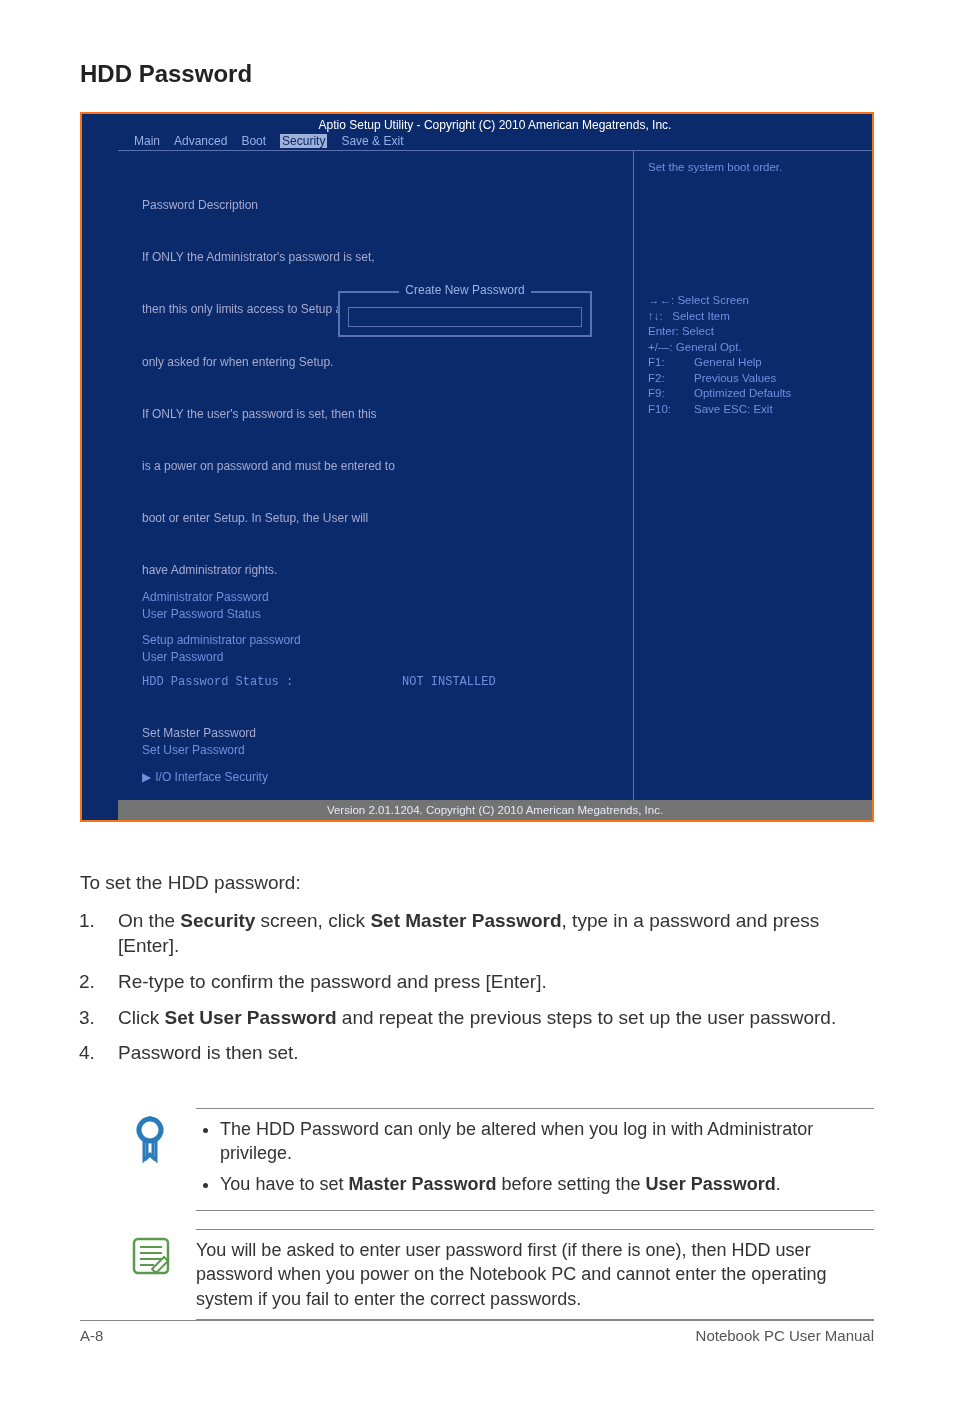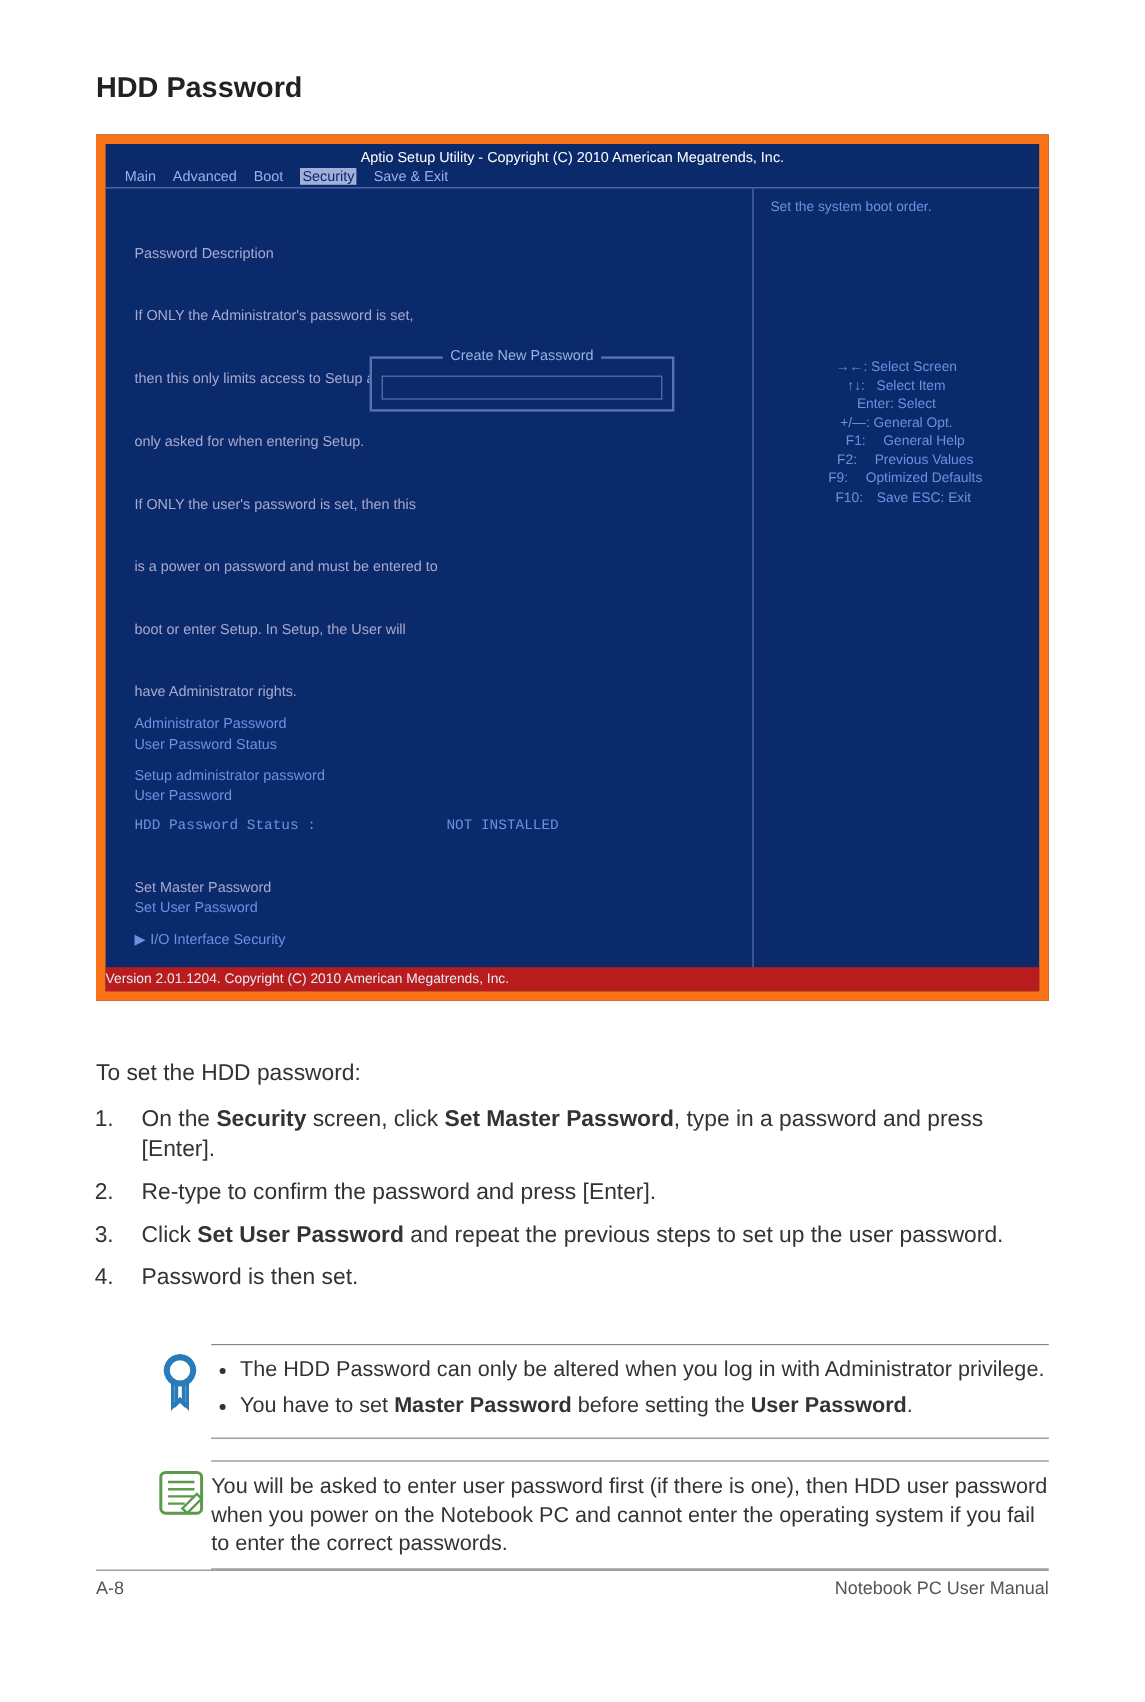--- a/index.html
+++ b/index.html
@@ -18,28 +18,29 @@
     box-sizing: border-box;
   }
   h2.section {
     font-size: 24px;
     font-weight: bold;
     margin: 0 0 24px 0;
     color: #222;
   }
   
   .bios {
-    border: 8px solid #f97316;
+    border: 2px solid #f97316;
     background: #0b2a6b;
     color: #c0cbe8;
     font-family: Verdana, Geneva, sans-serif;
     font-size: 12px;
     width: 100%;
     box-sizing: border-box;
     margin-bottom: 50px;
+    padding-left: 36px;
   }
   .bios-header {
     text-align: center;
     padding: 4px 0 0 0;
     color: #fff;
     font-size: 12px;
   }
   .bios-tabs {
     display: flex;
     gap: 14px;
@@ -92,25 +93,26 @@
     padding: 0 6px;
   }
   .bios-popup .popup-inner {
     border: 1px solid #5a72b0;
     margin: 0 8px 8px 8px;
     height: 18px;
   }
   .status-row { display: flex; font-family: Liberation Mono, monospace; }
   .status-row .label { width: 260px; }
   .help-list { margin-top: 120px; }
-  .help-list div { line-height: 1.35; text-align: center; }
+  .help-list div { line-height: 1.35; }
   .help-list .key { display: inline-block; width: 46px; }
   .bios-footer {
-    background: #b91c1c;
+    background: #737373;
     color: #e6eaf7;
+    text-align: center;
     font-size: 11.5px;
     padding: 4px 0;
   }
   .arrow-glyph { font-family: Arial; }
   .tri { color: #6f8fe0; margin-right: 4px; }
   
   .intro {
     font-size: 19px;
     margin: 0 0 14px 0;
   }
@@ -119,20 +121,21 @@
     margin: 0 0 14px 0;
     padding-left: 20px;
   }
   ol.steps li {
     padding-left: 18px;
     margin-bottom: 10px;
     line-height: 1.35;
   }
   .callout {
     display: flex;
+    gap: 20px;
     margin: 18px 0 0 50px;
   }
   .callout .icon { flex: 0 0 46px; padding-top: 6px; }
   .callout .body {
     flex: 1;
     border-top: 1px solid #888;
     border-bottom: 1px solid #888;
     padding: 8px 0;
     font-size: 18px;
     line-height: 1.35;

